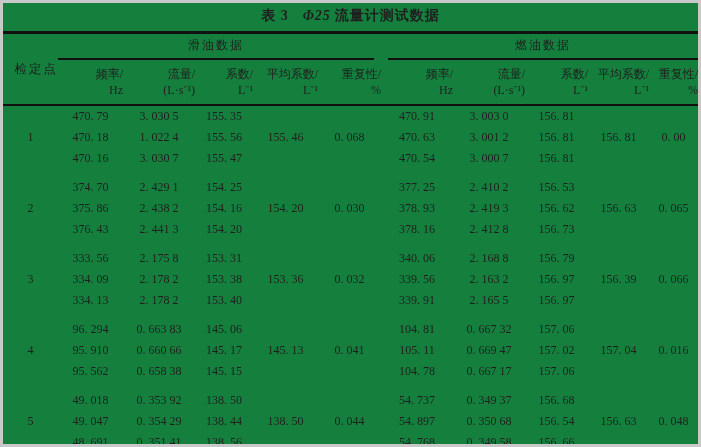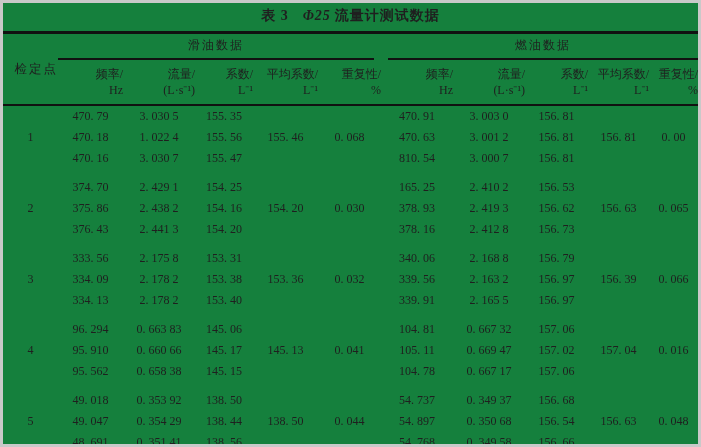--- a/index.html
+++ b/index.html
@@ -138,35 +138,35 @@
           <td>1. 022 4</td>
           <td>155. 56</td>
           <td>470. 63</td>
           <td>3. 001 2</td>
           <td>156. 81</td>
         </tr>
         <tr>
           <td>470. 16</td>
           <td>3. 030 7</td>
           <td>155. 47</td>
-          <td>810. 54</td>
+          <td>470. 54</td>
           <td>3. 000 7</td>
           <td>156. 81</td>
         </tr>
         <tr class="spacer">
           <td colspan="11"></td>
         </tr>
         <tr>
           <td rowspan="3" class="pt">2</td>
           <td>374. 70</td>
           <td>2. 429 1</td>
           <td>154. 25</td>
           <td rowspan="3" class="mid">154. 20</td>
           <td rowspan="3" class="mid">0. 030</td>
-          <td>165. 25</td>
+          <td>377. 25</td>
           <td>2. 410 2</td>
           <td>156. 53</td>
           <td rowspan="3" class="mid">156. 63</td>
           <td rowspan="3" class="mid">0. 065</td>
         </tr>
         <tr>
           <td>375. 86</td>
           <td>2. 438 2</td>
           <td>154. 16</td>
           <td>378. 93</td>

